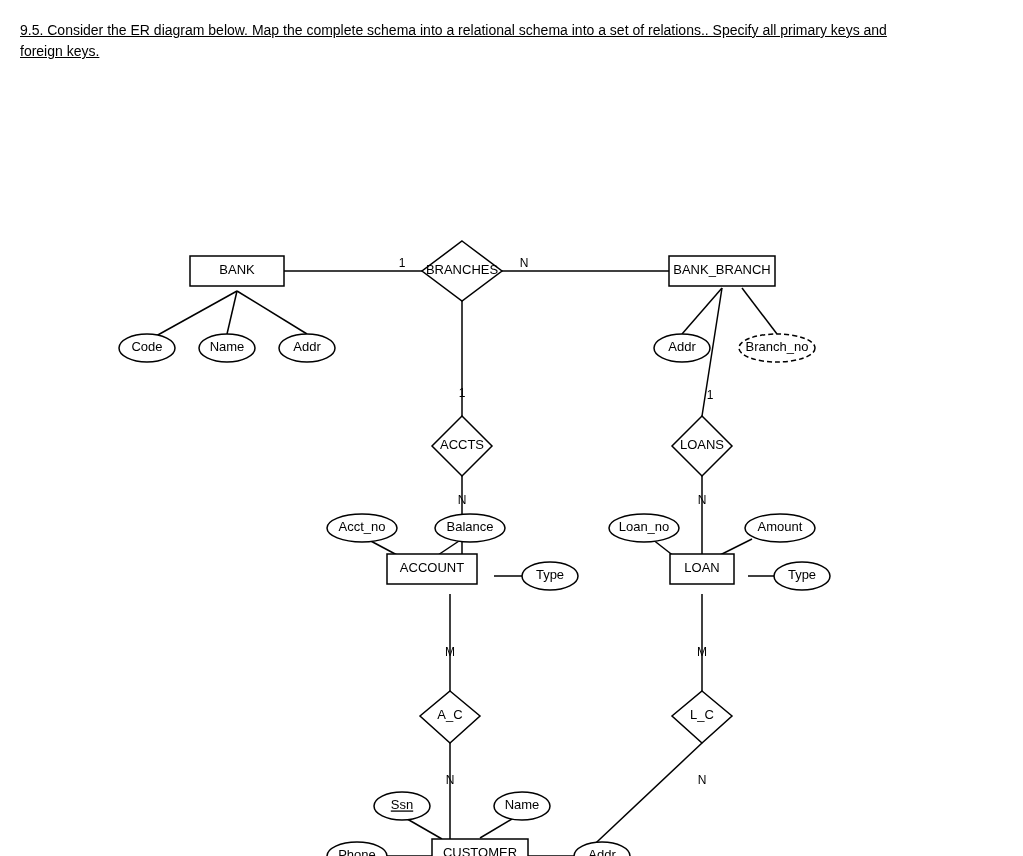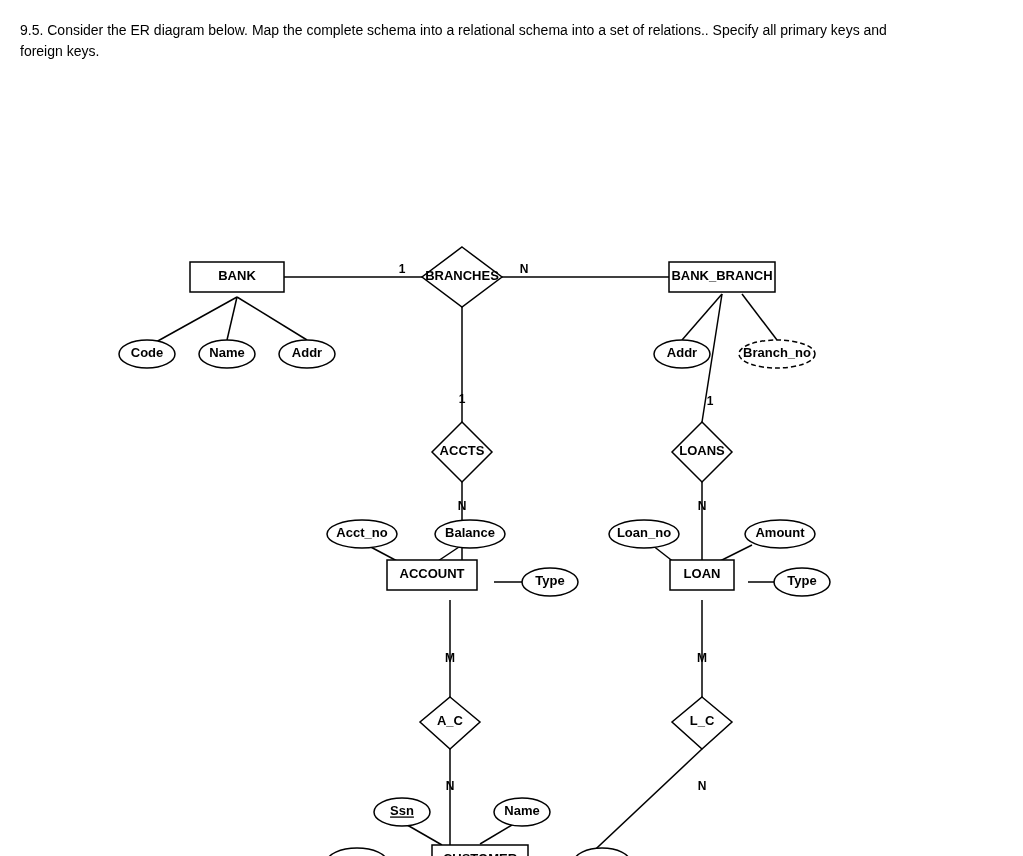--- a/index.html
+++ b/index.html
@@ -8,29 +8,29 @@
       font-family: Arial, sans-serif;
       font-size: 14px;
       width: 1023px;
       min-height: 856px;
       padding: 20px;
       color: #000;
     }
     .question-text {
       font-size: 14px;
       line-height: 1.5;
-      margin-bottom: 30px;
+      margin-bottom: 24px;
       max-width: 900px;
+      text-decoration: underline;
     }
     .diagram-container {
       position: relative;
       width: 900px;
       height: 700px;
       margin: 0 auto;
-      font-weight: bold;
     }
     svg {
       position: absolute;
       top: 0; left: 0;
       width: 100%; height: 100%;
       overflow: visible;
     }
     
     .entity-rect {
       fill: #fff;

